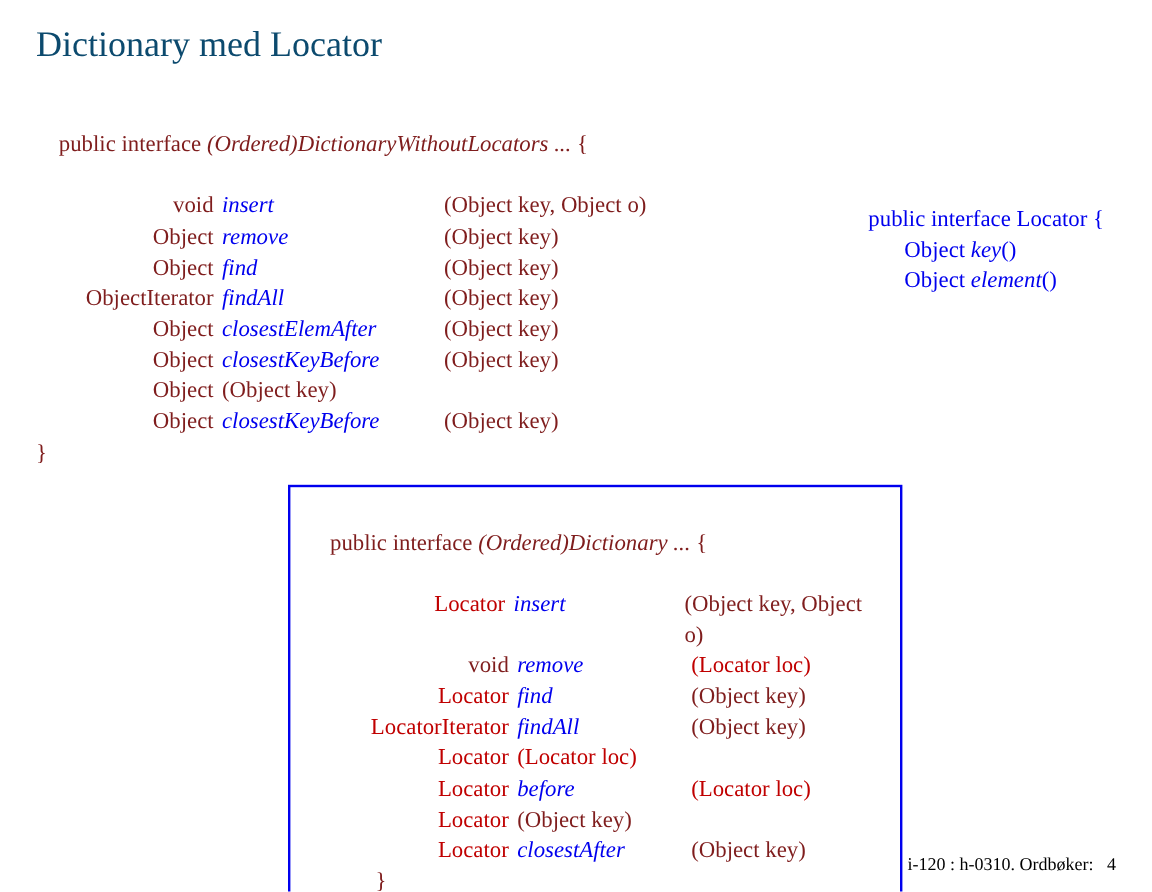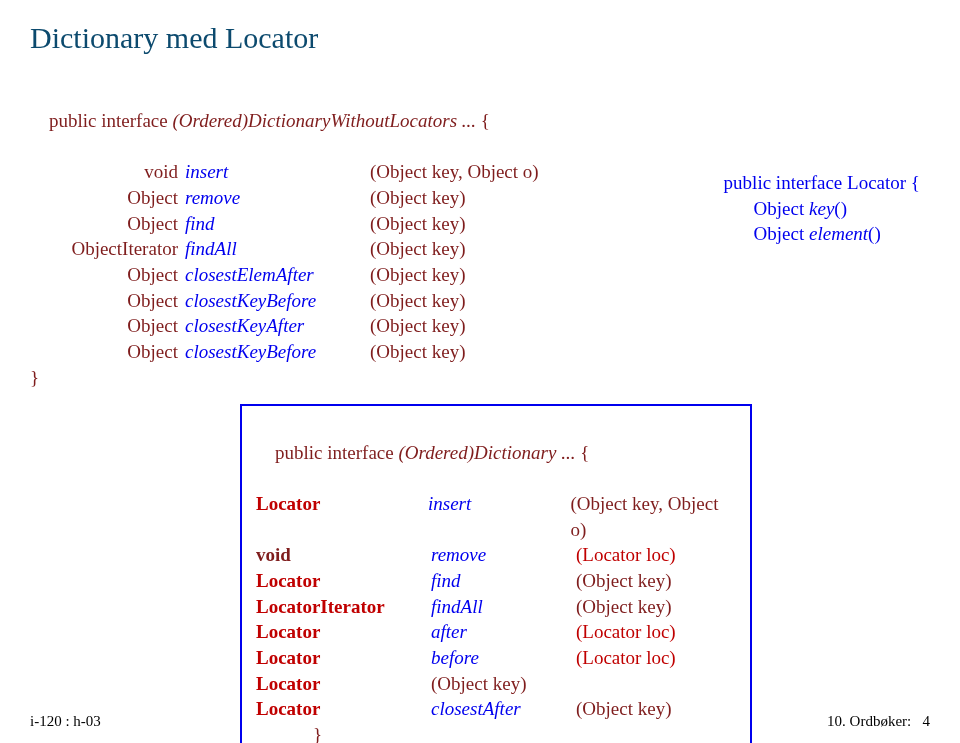--- a/index.html
+++ b/index.html
@@ -36,29 +36,29 @@
     font-size: 19px;
   }
   .locator-box .indent { padding-left: 30px; }
   .block2-wrap {
     margin-top: 14px;
     margin-left: 210px;
     width: 512px;
     border: 2.5px solid #0000ee;
     padding: 8px 14px 8px 14px;
   }
-  .col-type2 { display: inline-block; width: 175px; padding-right: 7px; font-weight: bold; }
+  .col-type2 { display: inline-block; width: 175px; text-align: right; padding-right: 7px; }
   .col-name2 { display: inline-block; width: 145px; text-align: left; }
   .footer {
     position: absolute;
     bottom: 12px;
     left: 30px;
     right: 30px;
     display: flex;
-    justify-content: space-between;
+    justify-content: flex-end;
     font-size: 15px;
     color: #000;
   }
 </style>
 </head>
 <body>
 
 <div class="title">Dictionary med Locator</div>
 
 <div class="block1">
@@ -91,21 +91,20 @@
         <span class="col-name blue italic">closestElemAfter</span>
         <span class="col-arg black">(Object key)</span>
       </div>
       <div class="row">
         <span class="col-type black">Object</span>
         <span class="col-name blue italic">closestKeyBefore</span>
         <span class="col-arg black">(Object key)</span>
       </div>
       <div class="row">
         <span class="col-type black">Object</span>
-        <span class="col-name blue italic">closestKeyAfter</span>
         <span class="col-arg black">(Object key)</span>
       </div>
       <div class="row">
         <span class="col-type black">Object</span>
         <span class="col-name blue italic">closestKeyBefore</span>
         <span class="col-arg black">(Object key)</span>
       </div>
     </div>
   <div class="black">}</div>
 </div>
@@ -140,21 +139,20 @@
         <span class="col-name2 blue italic">find</span>
         <span class="col-arg black">(Object key)</span>
       </div>
       <div class="row">
         <span class="col-type2 red">LocatorIterator</span>
         <span class="col-name2 blue italic">findAll</span>
         <span class="col-arg black">(Object key)</span>
       </div>
       <div class="row">
         <span class="col-type2 red">Locator</span>
-        <span class="col-name2 blue italic">after</span>
         <span class="col-arg red">(Locator loc)</span>
       </div>
       <div class="row">
         <span class="col-type2 red">Locator</span>
         <span class="col-name2 blue italic">before</span>
         <span class="col-arg red">(Locator loc)</span>
       </div>
       <div class="row">
         <span class="col-type2 red">Locator</span>
         <span class="col-arg black">(Object key)</span>

